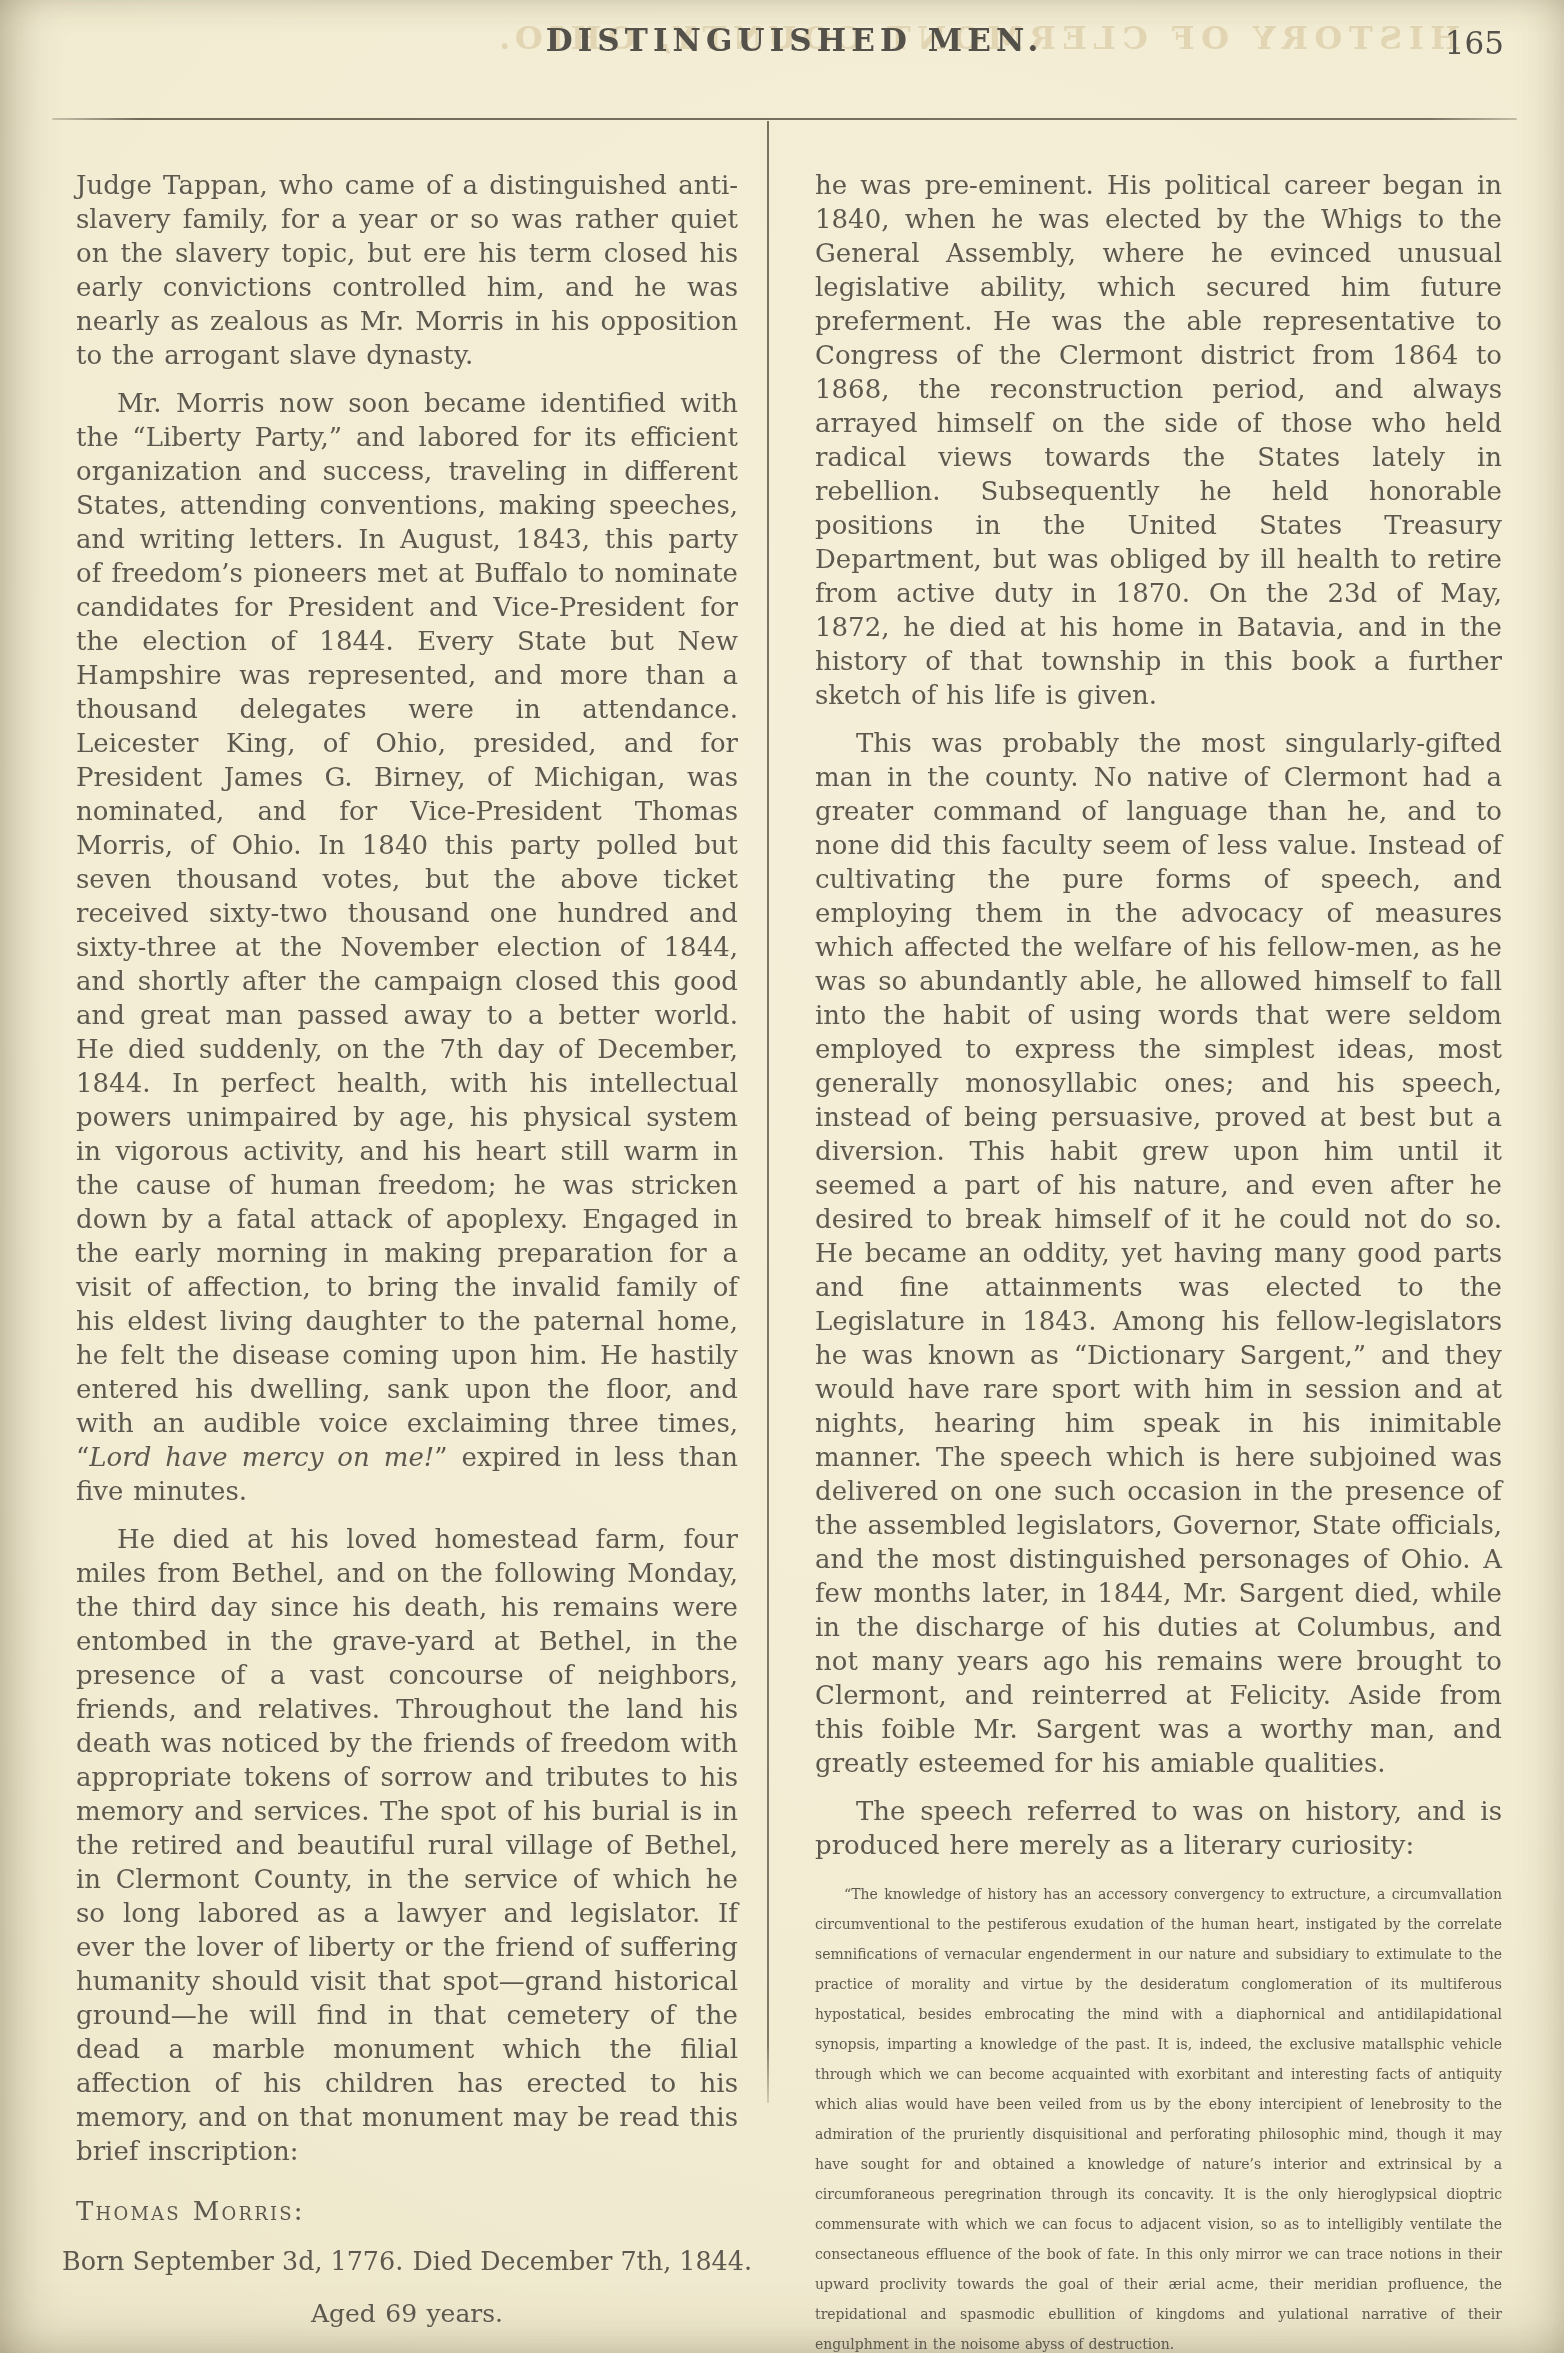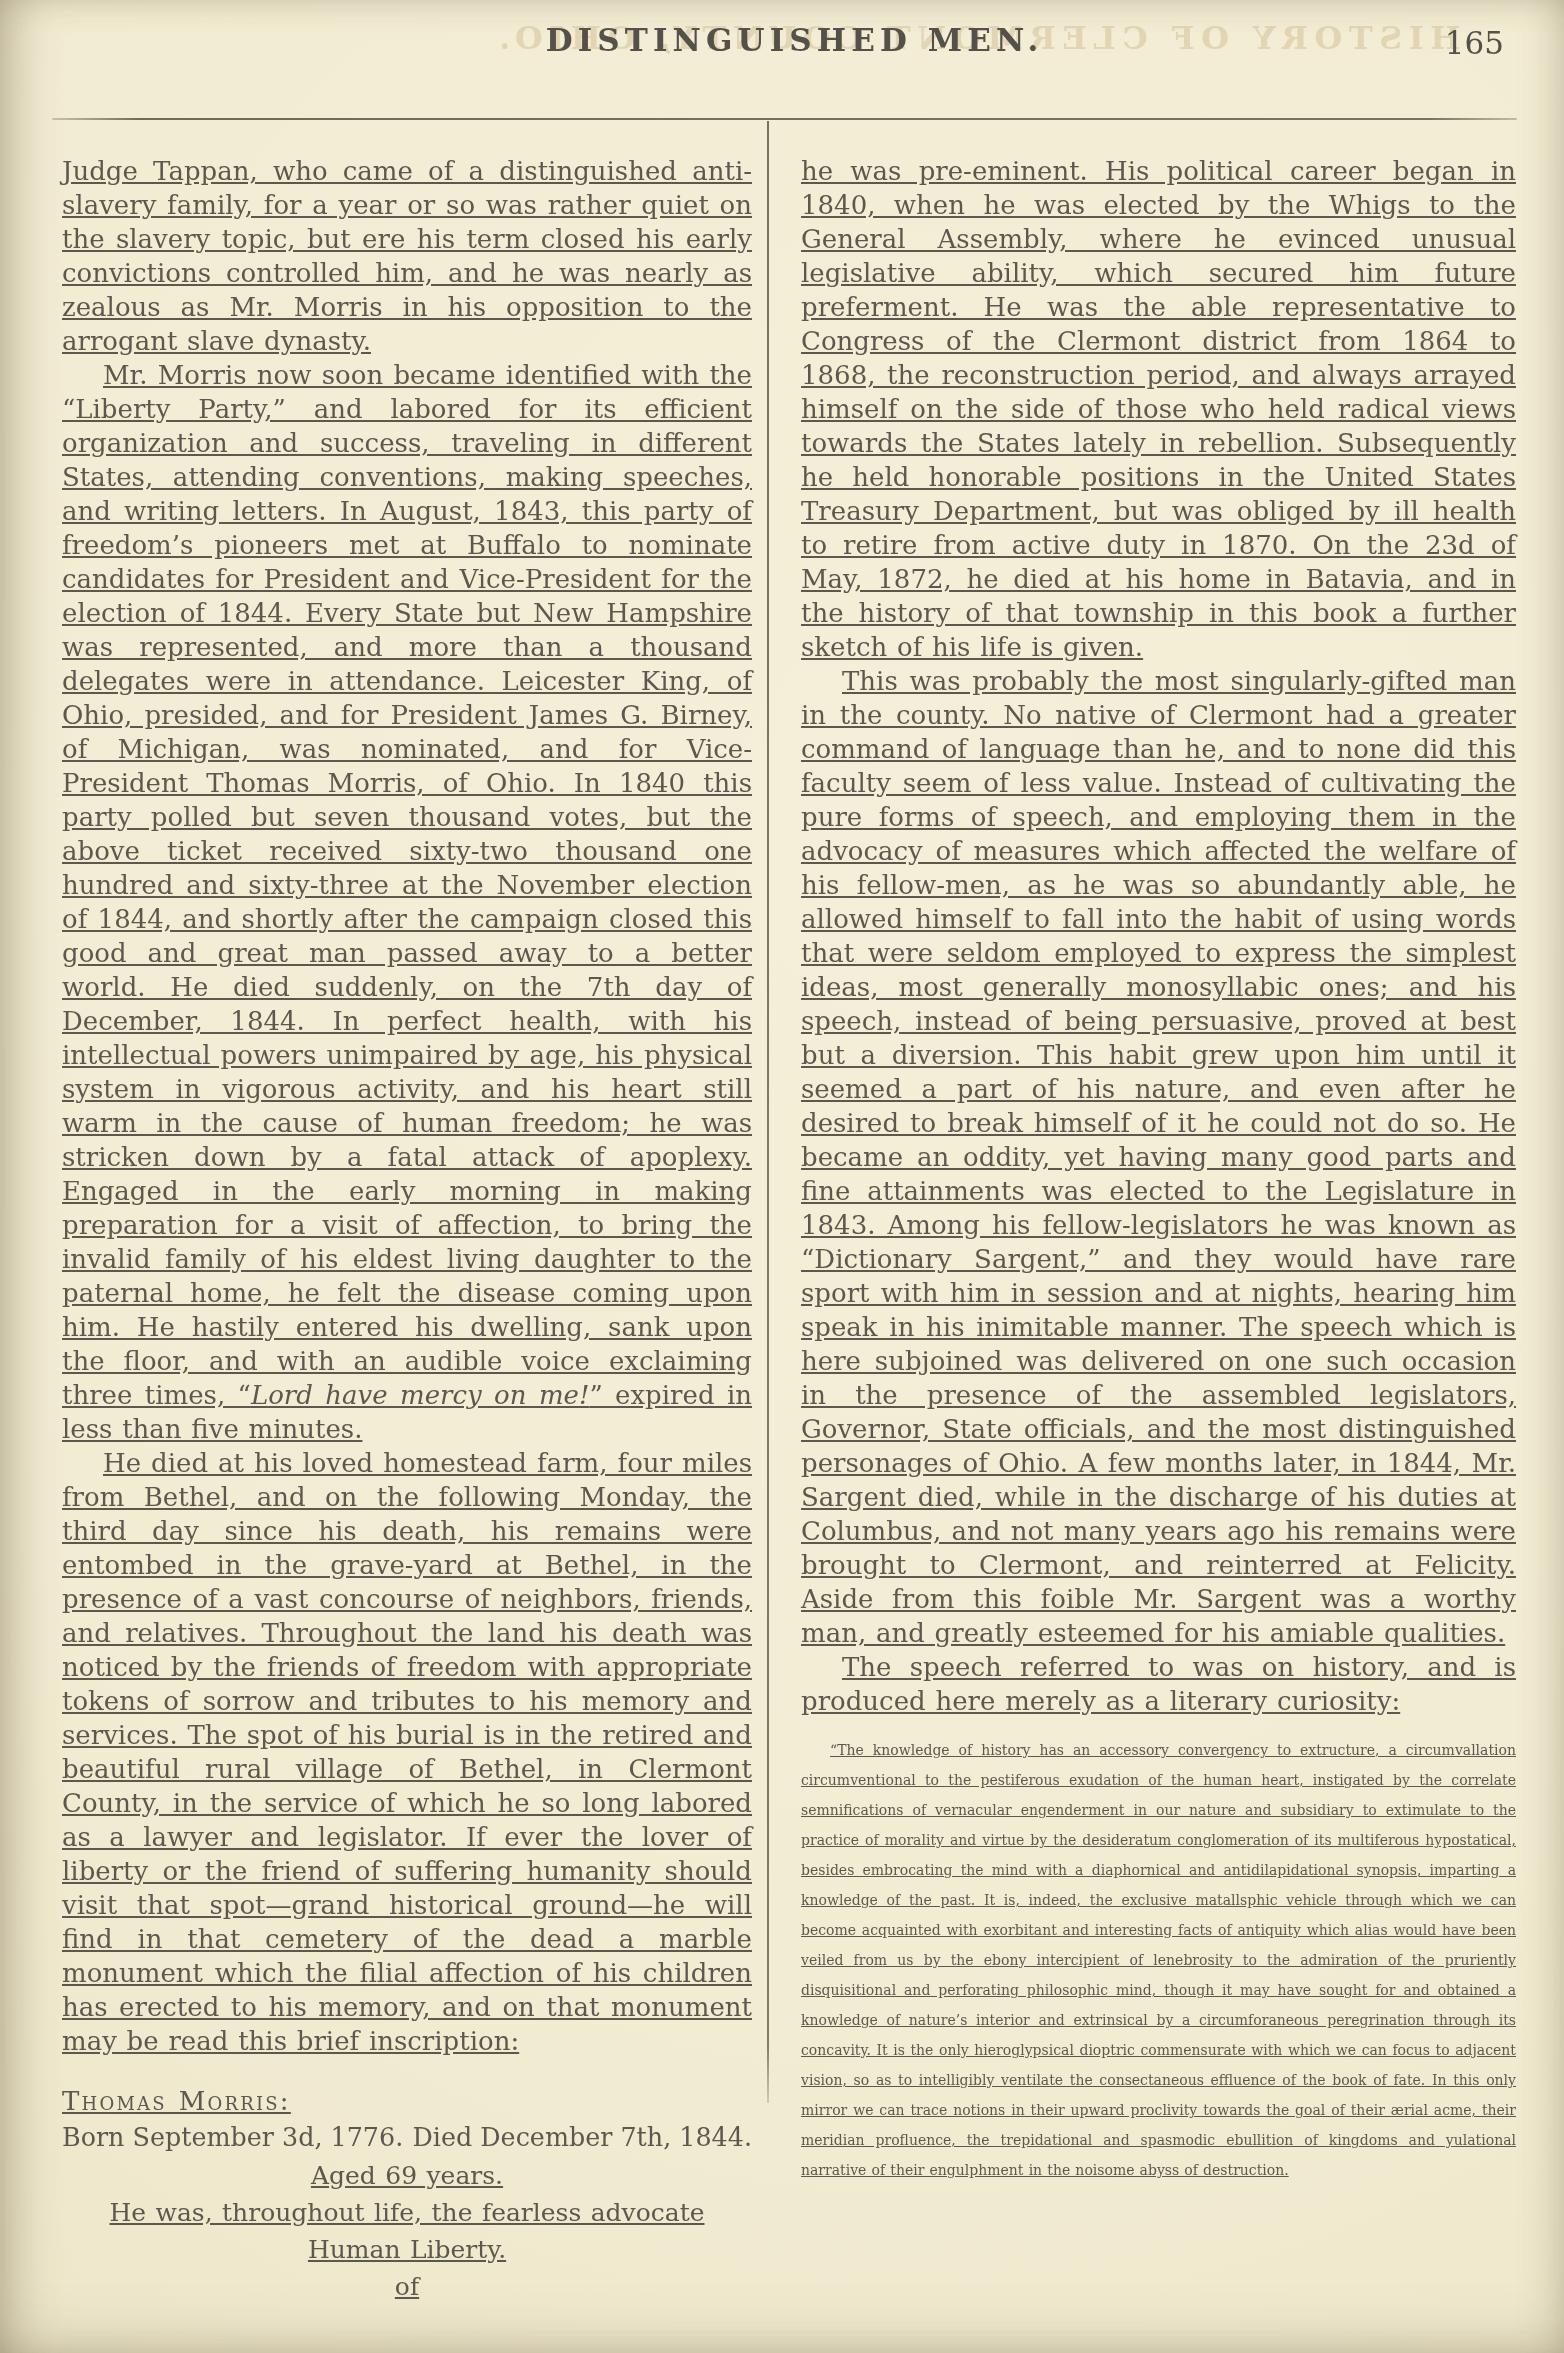--- a/index.html
+++ b/index.html
@@ -54,26 +54,25 @@
     border-radius:1.5px;
   }
   .divider-v{
     position:absolute;left:767px;top:121px;width:1.5px;height:1982px;
     background:linear-gradient(180deg,rgba(80,73,58,.75) 0%,rgba(80,73,58,.7) 97%,rgba(80,73,58,.2));
   }
   .col{position:absolute;top:154px;}
   .col-left{left:62px;width:690px;}
   .col-right{left:801px;width:715px;}
   .col p{
-    margin:0;
+    margin:14px;
     font-size:26px;line-height:34px;
     text-align:justify;
     hyphens:auto;-webkit-hyphens:auto;
     word-spacing:1.5px;
-    text-decoration:underline;
   }
   .col p.indent{text-indent:41px;}
   .inscription{margin-top:26px;margin-bottom:7.3px;}
   .insc-name{
     text-align:center;font-variant:small-caps;
     font-size:28px;letter-spacing:2.2px;line-height:41px;
   }
   .insc-bd{
     display:flex;justify-content:space-between;
     font-size:25.4px;line-height:39px;

